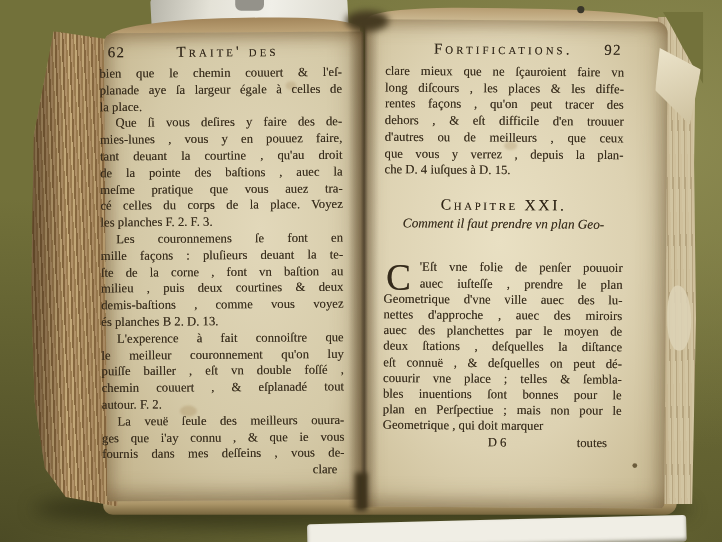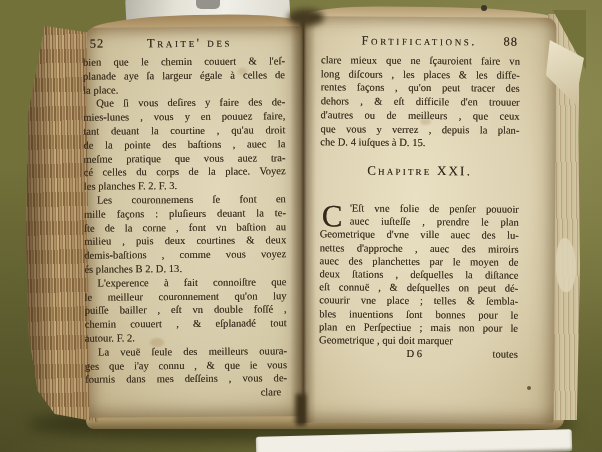--- a/index.html
+++ b/index.html
@@ -103,21 +103,21 @@
   .cwline{text-align:right;padding-right:6px;line-height:13.8px;font-size:10.6px;}
 
   .chap{margin-top:13px;text-align:center;font-variant:small-caps;font-size:13px;
     letter-spacing:2.2px;color:#2f2517;}
   .subt{margin-top:2px;text-align:center;font-style:italic;font-size:11px;line-height:13.5px;}
   .para{position:relative;margin-top:23px;font-size:10.6px;line-height:13.2px;}
   .dropcap{position:absolute !important;left:2px;top:1px;width:26px;font-size:31px;line-height:27px;color:#342a1b;}
   .dc{padding-left:30px;}
   .sigline{position:relative !important;height:14px;margin-top:1px;font-size:10.6px;}
   .sig{position:absolute !important;left:44%;}
-  .cw{position:absolute !important;right:0;}
+  .cw{position:absolute !important;right:12px;}
 </style>
 </head>
 <body>
 
 <div class="scene">
 
   <div class="foam-top"></div>
   <div class="foam-clip"></div>
   <div class="book-shadow"></div>
   <div class="foam-bottom"></div>
@@ -139,21 +139,21 @@
   <div class="chip-flap"></div>
   <div class="edge-chip"></div>
   <div class="stain1"></div>
   <div class="stain2"></div>
   <div class="stain3"></div>
   <div class="speck1"></div>
   <div class="speck2"></div>
 
   <div class="text-left">
     <div class="runhead rh-left">
-      <span class="num">52</span>
+      <span class="num">62</span>
       <span class="title">Traite' des</span>
     </div>
     <div class="lines">
       <div class="ln j">bien que le chemin couuert &amp; l'eſ-</div>
       <div class="ln j">planade aye ſa largeur égale à celles de</div>
       <div class="ln">la place.</div>
       <div class="ln j ind">Que ſi vous deſires y faire des de-</div>
       <div class="ln j">mies-lunes , vous y en pouuez faire,</div>
       <div class="ln j">tant deuant la courtine , qu'au droit</div>
       <div class="ln j">de la pointe des baſtions , auec la</div>
@@ -174,33 +174,34 @@
       <div class="ln j ind">La veuë ſeule des meilleurs ouura-</div>
       <div class="ln j">ges que i'ay connu , &amp; que ie vous</div>
       <div class="ln j">fournis dans mes deſſeins , vous de-</div>
       <div class="cwline">clare</div>
     </div>
   </div>
 
   <div class="text-right">
     <div class="runhead rh-right">
       <span class="title">Fortifications.</span>
-      <span class="num">88</span>
+      <span class="num">92</span>
     </div>
     <div class="lines">
       <div class="ln j">clare mieux que ne ſçauroient faire vn</div>
       <div class="ln j">long diſcours , les places &amp; les diffe-</div>
       <div class="ln j">rentes façons , qu'on peut tracer des</div>
       <div class="ln j">dehors , &amp; eſt difficile d'en trouuer</div>
       <div class="ln j">d'autres ou de meilleurs , que ceux</div>
       <div class="ln j">que vous y verrez , depuis la plan-</div>
       <div class="ln">che D. 4 iuſques à D. 15.</div>
     </div>
     <div class="chap">Chapitre XXI.</div>
     <div class="subt">
+      <div>Comment il faut prendre vn plan Geo-</div>
     </div>
     <div class="para">
       <span class="dropcap">C</span>
       <div class="ln j dc">'Eſt vne folie de penſer pouuoir</div>
       <div class="ln j dc">auec iuſteſſe , prendre le plan</div>
       <div class="ln j">Geometrique d'vne ville auec des lu-</div>
       <div class="ln j">nettes d'approche , auec des miroirs</div>
       <div class="ln j">auec des planchettes par le moyen de</div>
       <div class="ln j">deux ſtations , deſquelles la diſtance</div>
       <div class="ln j">eſt connuë , &amp; deſquelles on peut dé-</div>

